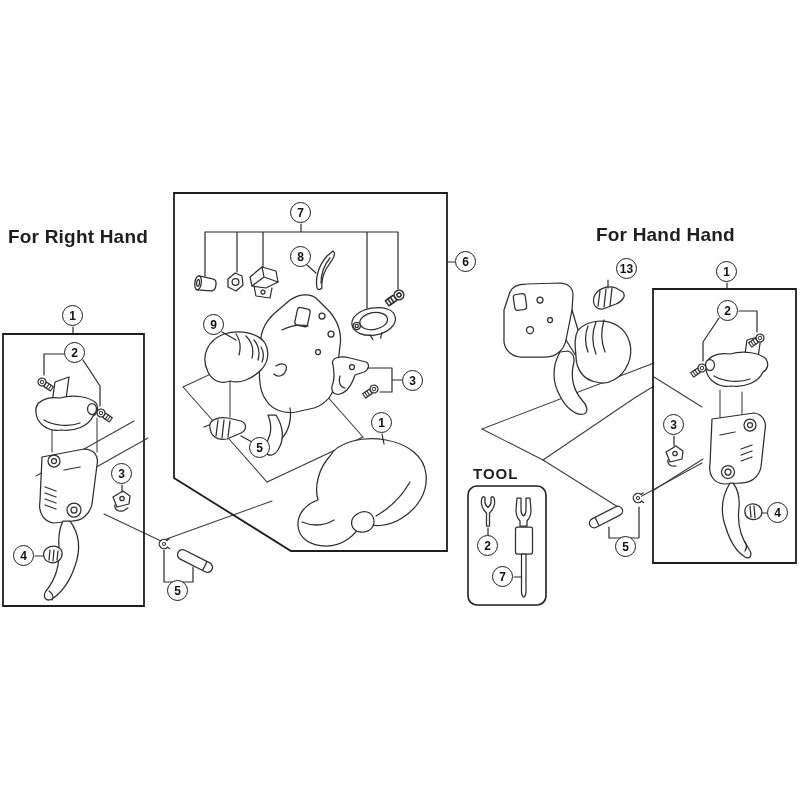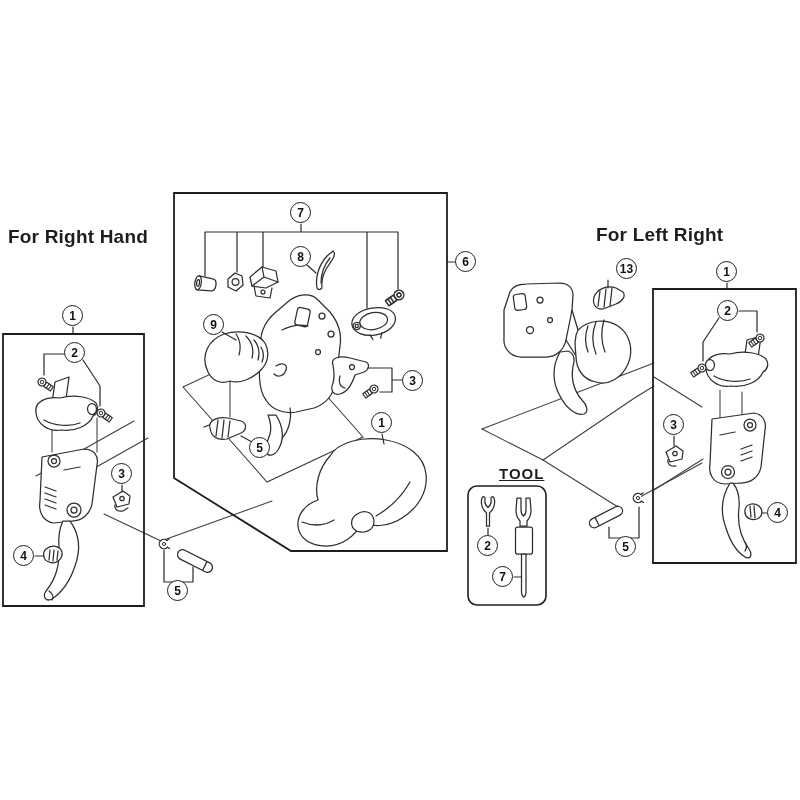--- a/index.html
+++ b/index.html
@@ -3,21 +3,21 @@
 <meta charset="utf-8">
 <style>
   html,body{margin:0;padding:0;background:#fff;}
   #stage{position:relative;width:800px;height:800px;background:#ffffff;overflow:hidden;
          font-family:"Liberation Sans", sans-serif;}
   #art{position:absolute;left:0;top:0;}
   .title{position:absolute;font-weight:bold;color:#1e1e1e;white-space:nowrap;
          font-family:"Liberation Sans", sans-serif;}
   #title-right{left:8px;top:226px;font-size:19px;letter-spacing:.2px;text-align:center;}
   #title-left{left:596px;top:224px;font-size:19px;letter-spacing:.2px;}
-  #title-tool{left:499px;top:465px;font-size:15px;letter-spacing:1px;text-decoration:underline;}
+  #title-tool{left:473px;top:465px;font-size:15px;letter-spacing:1px;}
   .callout{position:absolute;width:21px;height:21px;border:1.6px solid #1e1e1e;border-radius:50%;
            background:#fff;color:#111;font-size:12px;font-weight:bold;line-height:21px;
            text-align:center;box-sizing:border-box;z-index:5;
            font-family:"Liberation Sans", sans-serif;}
 </style>
 </head>
 <body>
 
 <div id="stage">
 
@@ -259,21 +259,21 @@
 
     <g fill="none" stroke="#1e1e1e" stroke-width="1.8" stroke-linejoin="miter">
       <path d="M3,334 L144,334 L144,606 L3,606 Z"></path>
       <path d="M174,193 L447,193 L447,551 L291,551 L174,478 Z"></path>
       <path d="M653,289 L796,289 L796,563 L653,563 Z"></path>
       <rect x="468" y="486" width="78" height="119" rx="9" stroke-width="1.6"></rect>
     </g>
   </svg>
 
   <div class="title" id="title-right">For Right Hand</div>
-  <div class="title" id="title-left">For Left Right</div>
+  <div class="title" id="title-left">For Hand Hand</div>
   <div class="title" id="title-tool">TOOL</div>
 
   <div class="callout" style="left:62px;top:305px">1</div>
   <div class="callout" style="left:64px;top:342px">2</div>
   <div class="callout" style="left:111px;top:463px">3</div>
   <div class="callout" style="left:13px;top:545px">4</div>
   <div class="callout" style="left:167px;top:580px">5</div>
 
   <div class="callout" style="left:455px;top:251px">6</div>
   <div class="callout" style="left:290px;top:202px">7</div>

